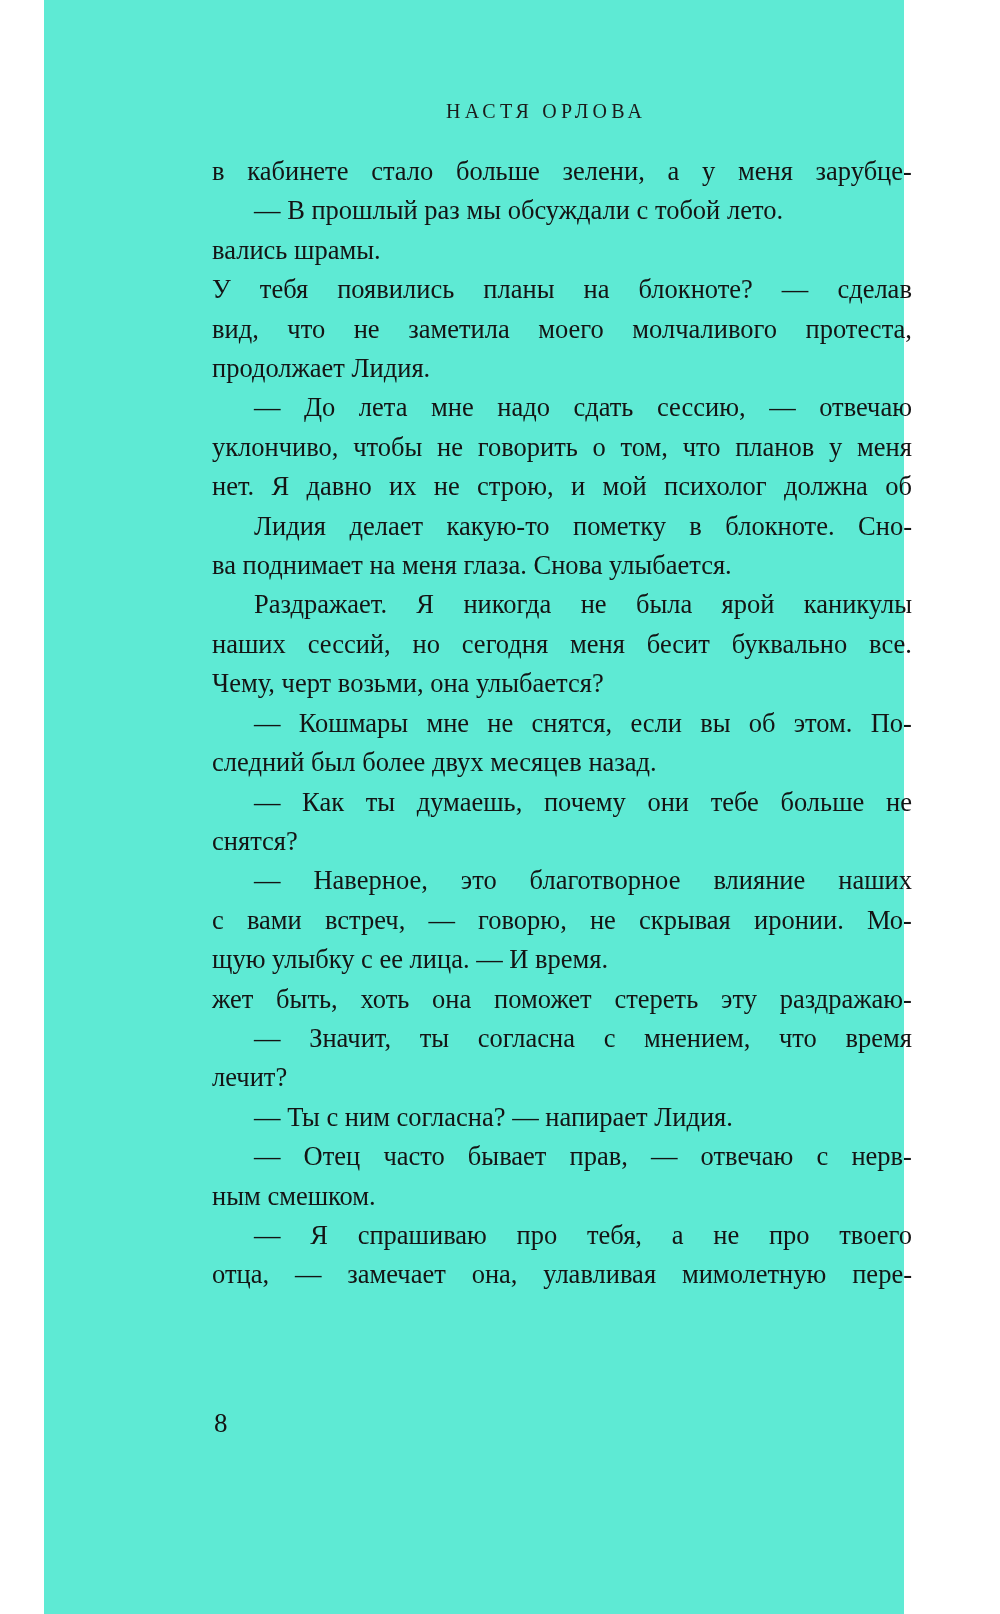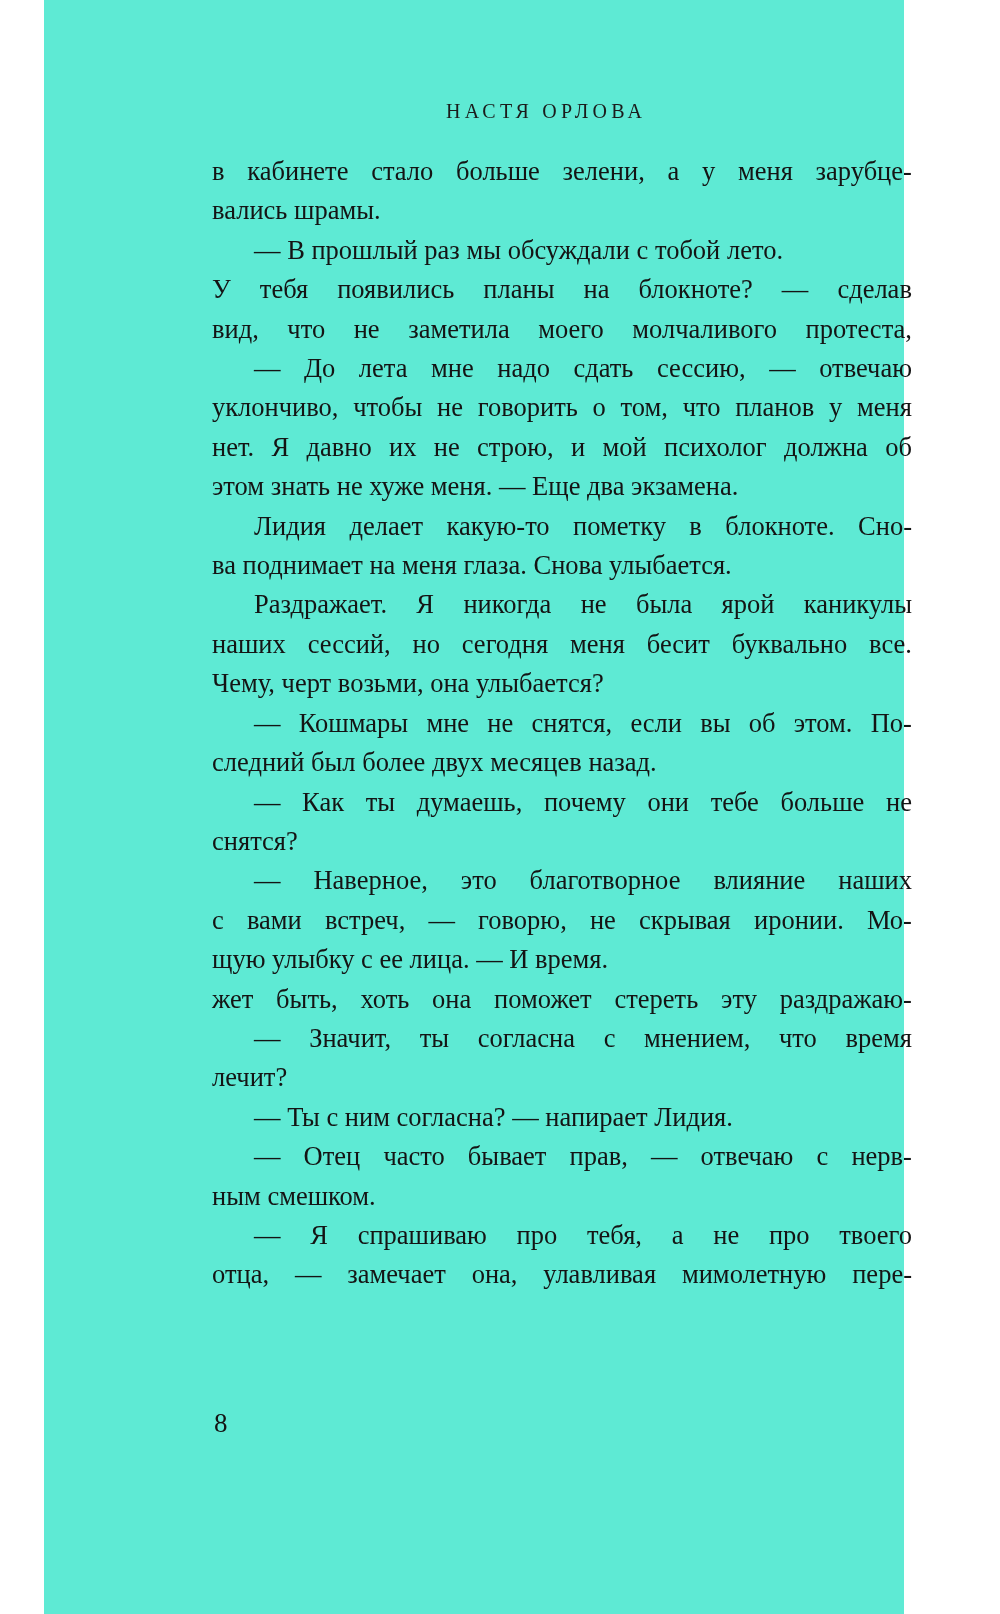--- a/index.html
+++ b/index.html
@@ -79,28 +79,28 @@
 </style>
 </head>
 <body>
 
 <div class="page">
 
   <div class="running-head">НАСТЯ ОРЛОВА</div>
 
   <div class="textblock" id="textblock">
       <div class="line j"><span>в</span><span>кабинете</span><span>стало</span><span>больше</span><span>зелени,</span><span>а</span><span>у</span><span>меня</span><span>зарубце-</span></div>
+      <div class="line"><span class="indent"></span>— В прошлый раз мы обсуждали с тобой лето.</div>
       <div class="line">вались шрамы.</div>
-      <div class="line"><span class="indent"></span>— В прошлый раз мы обсуждали с тобой лето.</div>
       <div class="line j"><span>У</span><span>тебя</span><span>появились</span><span>планы</span><span>на</span><span>блокноте?</span><span>—</span><span>сделав</span></div>
       <div class="line j"><span>вид,</span><span>что</span><span>не</span><span>заметила</span><span>моего</span><span>молчаливого</span><span>протеста,</span></div>
+      <div class="line">продолжает Лидия.</div>
       <div class="line j"><span><span class="indent"></span>—</span><span>До</span><span>лета</span><span>мне</span><span>надо</span><span>сдать</span><span>сессию,</span><span>—</span><span>отвечаю</span></div>
       <div class="line j"><span>уклончиво,</span><span>чтобы</span><span>не</span><span>говорить</span><span>о</span><span>том,</span><span>что</span><span>планов</span><span>у</span><span>меня</span></div>
       <div class="line j"><span>нет.</span><span>Я</span><span>давно</span><span>их</span><span>не</span><span>строю,</span><span>и</span><span>мой</span><span>психолог</span><span>должна</span><span>об</span></div>
-      <div class="line">этом знать не хуже меня. — Еще два экзамена.</div>
       <div class="line j"><span><span class="indent"></span>Лидия</span><span>делает</span><span>какую-то</span><span>пометку</span><span>в</span><span>блокноте.</span><span>Сно-</span></div>
       <div class="line">ва поднимает на меня глаза. Снова улыбается.</div>
       <div class="line j"><span><span class="indent"></span>Раздражает.</span><span>Я</span><span>никогда</span><span>не</span><span>была</span><span>ярой</span><span>каникулы</span></div>
       <div class="line j"><span>наших</span><span>сессий,</span><span>но</span><span>сегодня</span><span>меня</span><span>бесит</span><span>буквально</span><span>все.</span></div>
       <div class="line">Чему, черт возьми, она улыбается?</div>
       <div class="line j"><span><span class="indent"></span>—</span><span>Кошмары</span><span>мне</span><span>не</span><span>снятся,</span><span>если</span><span>вы</span><span>об</span><span>этом.</span><span>По-</span></div>
       <div class="line">следний был более двух месяцев назад.</div>
       <div class="line j"><span><span class="indent"></span>—</span><span>Как</span><span>ты</span><span>думаешь,</span><span>почему</span><span>они</span><span>тебе</span><span>больше</span><span>не</span></div>
       <div class="line">снятся?</div>
       <div class="line j"><span><span class="indent"></span>—</span><span>Наверное,</span><span>это</span><span>благотворное</span><span>влияние</span><span>наших</span></div>

